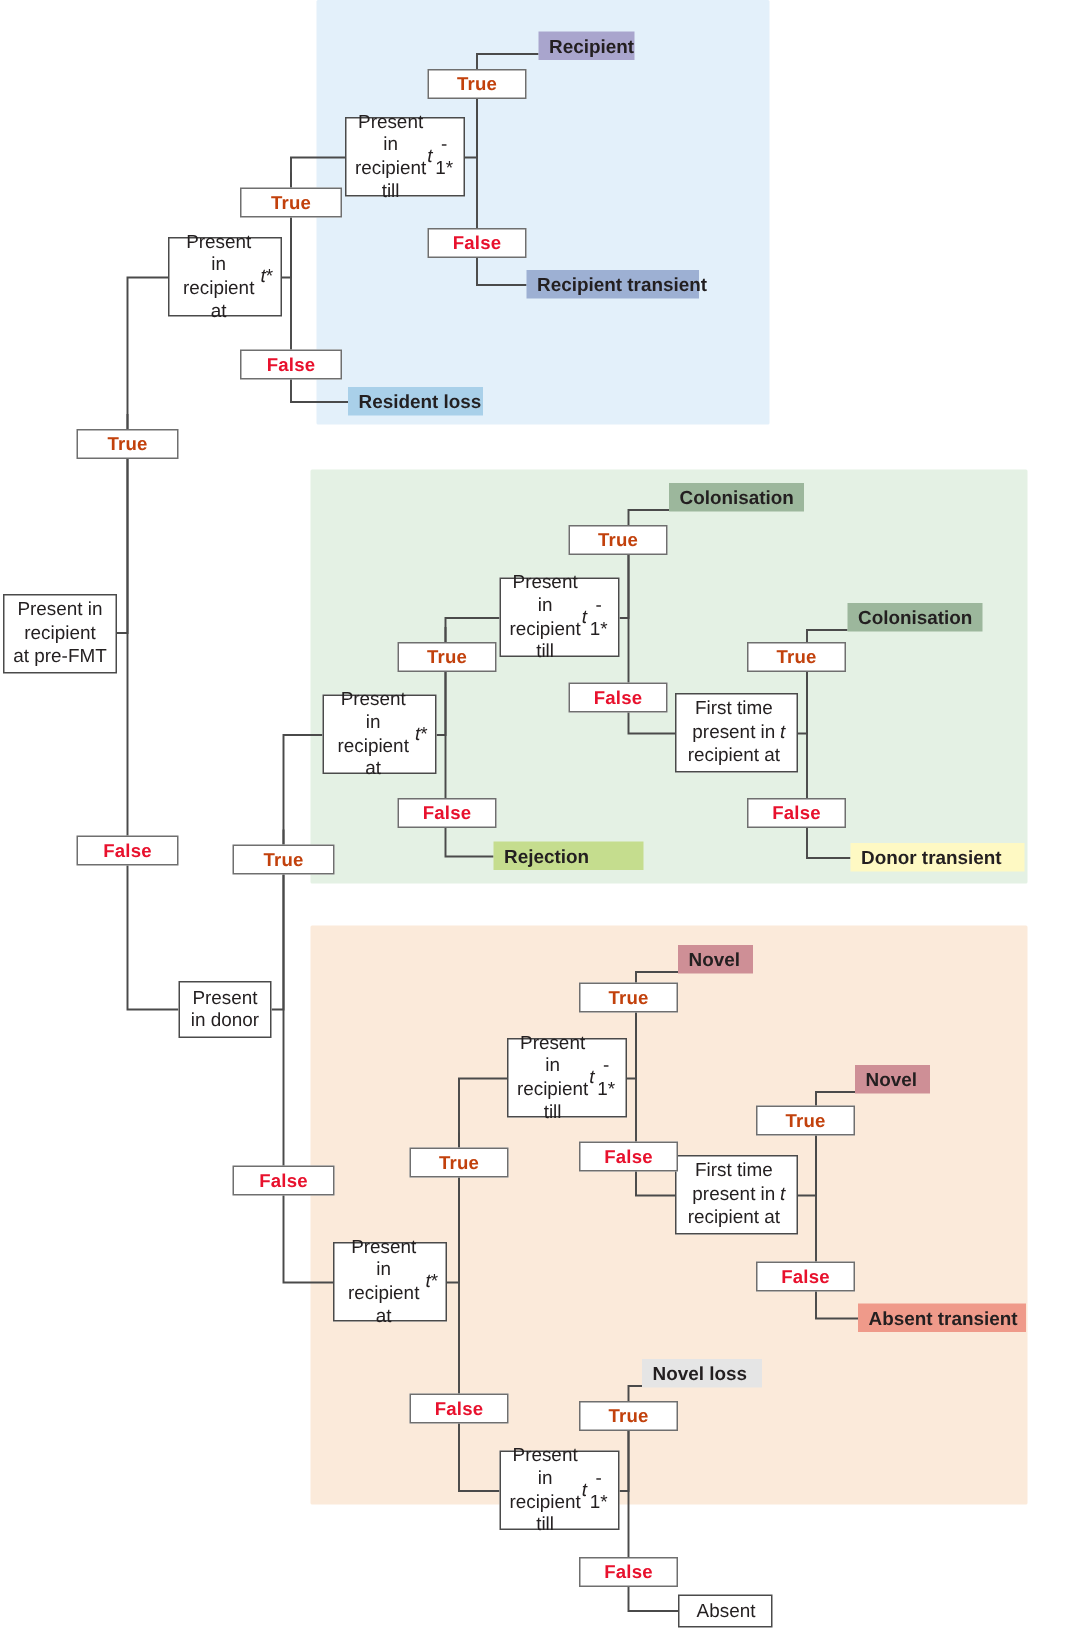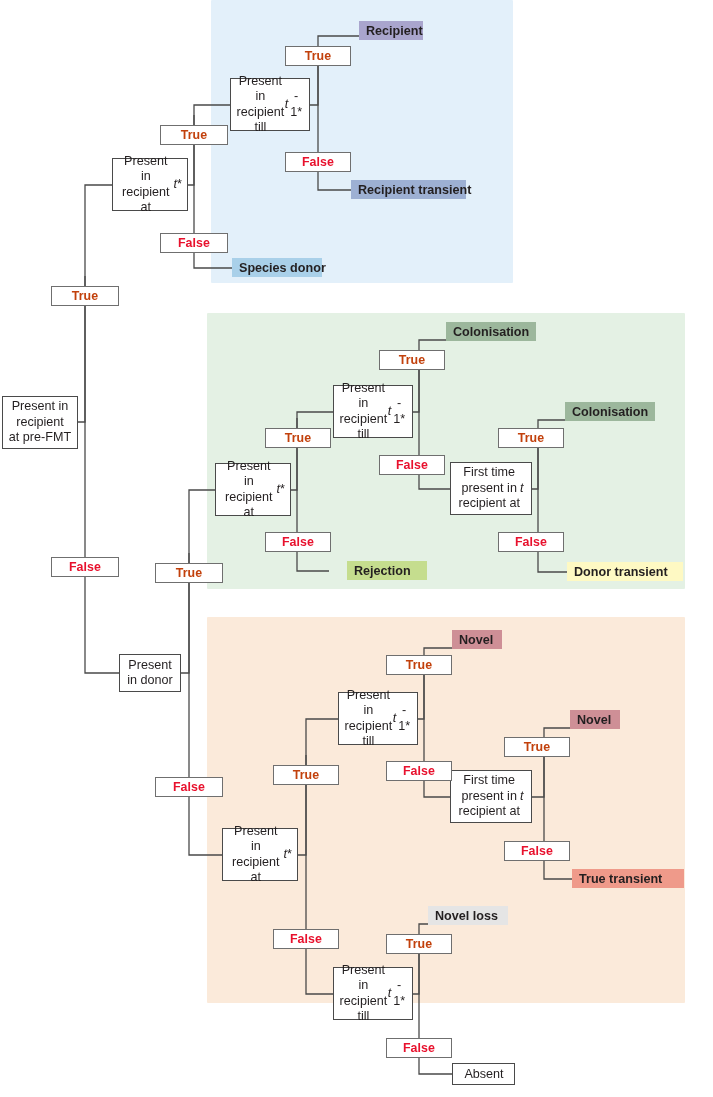--- a/index.html
+++ b/index.html
@@ -191,25 +191,25 @@
       <div class="edgelabel f" style="left: 386px; top: 761px; width: 66px;">False</div>
       <div class="edgelabel t" style="left: 504px; top: 737px; width: 66px;">True</div>
       <div class="edgelabel f" style="left: 504px; top: 841px; width: 66px;">False</div>
       <div class="edgelabel t" style="left: 386px; top: 934px; width: 66px;">True</div>
       <div class="edgelabel f" style="left: 386px; top: 1038px; width: 66px;">False</div>
     </div>
 
   <div id="outcomes">
       <div class="outcome" style="left: 359px; top: 21px; width: 64px; background: rgb(169, 165, 205);">Recipient</div>
       <div class="outcome" style="left: 351px; top: 180px; width: 115px; background: rgb(157, 176, 211);">Recipient transient</div>
-      <div class="outcome" style="left: 232px; top: 258px; width: 90px; background: rgb(169, 208, 233);">Species donor</div>
+      <div class="outcome" style="left: 232px; top: 258px; width: 90px; background: rgb(169, 208, 233);">Resident loss</div>
       <div class="outcome" style="left: 446px; top: 322px; width: 90px; background: rgb(156, 183, 156);">Colonisation</div>
       <div class="outcome" style="left: 565px; top: 402px; width: 90px; background: rgb(156, 183, 156);">Colonisation</div>
-      <div class="outcome" style="left: 347px; top: 561px; width: 80px; background: rgb(197, 221, 142); text-align: center;">Rejection</div>
+      <div class="outcome" style="left: 329px; top: 561px; width: 100px; background: rgb(197, 221, 142); text-align: center;">Rejection</div>
       <div class="outcome" style="left: 567px; top: 562px; width: 116px; background: #fef9c3;">Donor transient</div>
       <div class="outcome" style="left: 452px; top: 630px; width: 50px; background: rgb(206, 143, 150);">Novel</div>
       <div class="outcome" style="left: 570px; top: 710px; width: 50px; background: rgb(206, 143, 150);">Novel</div>
-      <div class="outcome" style="left: 572px; top: 869px; width: 112px; background: rgb(239, 154, 138);">True transient</div>
+      <div class="outcome" style="left: 572px; top: 869px; width: 112px; background: rgb(239, 154, 138);">Absent transient</div>
       <div class="outcome" style="left: 428px; top: 906px; width: 80px; background: #e5e5e5;">Novel loss</div>
       <div class="outcome plain" style="left: 452px; top: 1063px; width: 63px;">Absent</div>
     </div>
 
 </div>
 
 </body></html>

